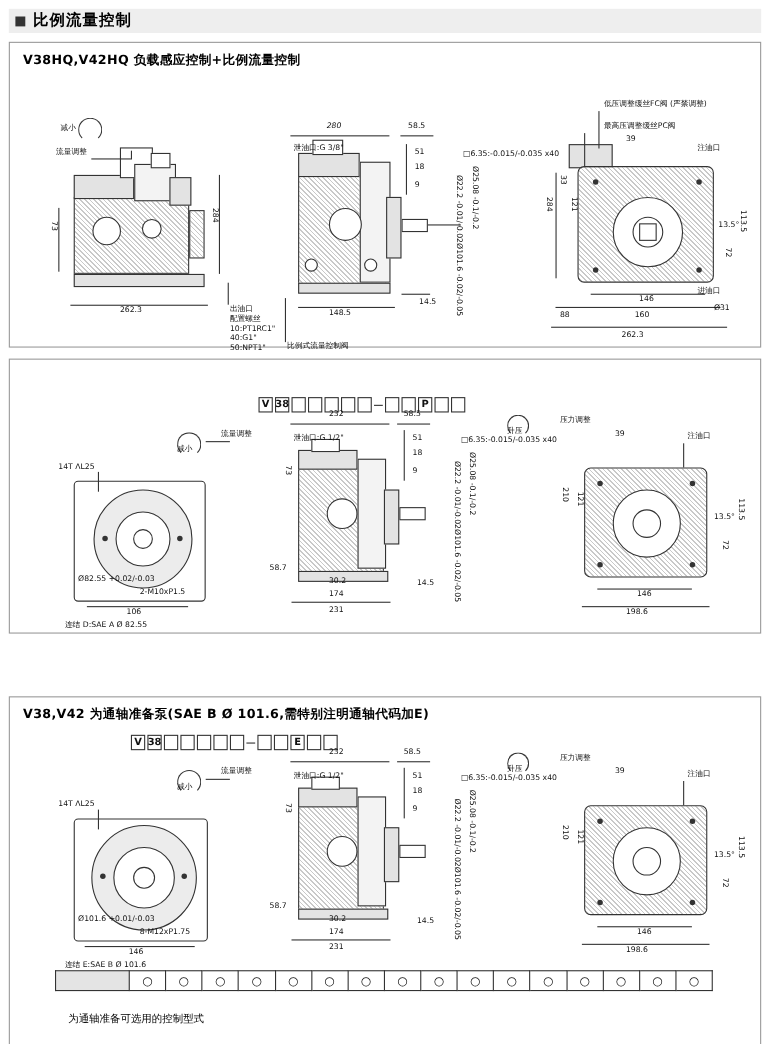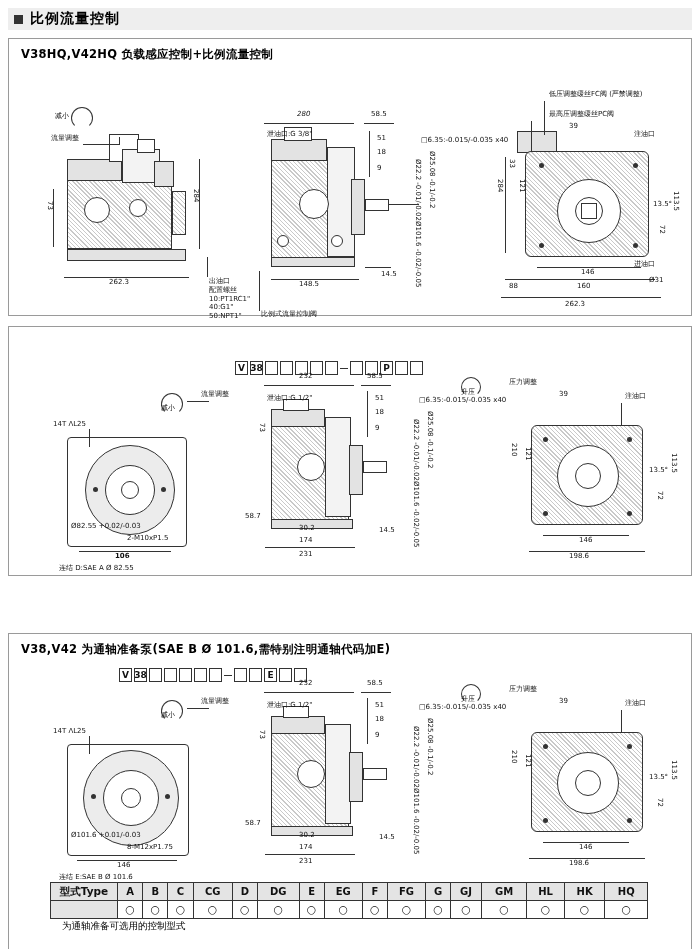--- a/index.html
+++ b/index.html
@@ -231,21 +231,21 @@
     <div class="circf" style="left:76px;top:118px;width:90px;height:90px;"></div>
     <div class="circ" style="left:96px;top:138px;width:50px;height:50px;"></div>
     <div class="circ" style="left:112px;top:154px;width:18px;height:18px;"></div>
     <div class="dot" style="left:84px;top:160px;width:5px;height:5px;"></div>
     <div class="dot" style="left:152px;top:160px;width:5px;height:5px;"></div>
     <div class="lbl" style="left:44px;top:94px;">14T ɅL25</div>
     <div class="ln lnv" style="left:80px;top:102px;height:18px;"></div>
     <div class="lbl" style="left:62px;top:196px;">Ø82.55 +0.02/-0.03</div>
     <div class="lbl" style="left:118px;top:208px;">2-M10xP1.5</div>
     <div class="ln lnh" style="left:70px;top:224px;width:92px;"></div>
-    <div class="lbl" style="left:106px;top:226px;font-weight:bold;">106</div>
+    <div class="lbl" style="left:106px;top:226px;">106</div>
     <div class="lbl" style="left:50px;top:238px;">连结 D:SAE A Ø 82.55</div>
   </div>
 
   <div class="dg">
     <div class="circ" style="left:152px;top:66px;width:22px;height:22px;border-bottom-color:transparent;"></div>
     <div class="lbl" style="left:152px;top:78px;">减小</div>
     <div class="lbl" style="left:192px;top:64px;">流量调整</div>
     <div class="ln lnh" style="left:178px;top:74px;width:22px;"></div>
   </div>
 
@@ -401,39 +401,20 @@
     <div class="lbl v" style="left:646px;top:164px;">72</div>
     <div class="ln lnh" style="left:534px;top:208px;width:86px;"></div>
     <div class="lbl" style="left:570px;top:210px;">146</div>
     <div class="ln lnh" style="left:520px;top:224px;width:116px;"></div>
     <div class="lbl" style="left:560px;top:226px;">198.6</div>
   </div>
 </div>
 
 <table class="type-table">
   <tbody>
-      <tr>
-    <td class="first">型式Type</td>
-    <td class="hdr">A</td>
-    <td class="hdr">B</td>
-    <td class="hdr">C</td>
-    <td class="hdr">CG</td>
-    <td class="hdr">D</td>
-    <td class="hdr">DG</td>
-    <td class="hdr">E</td>
-    <td class="hdr">EG</td>
-    <td class="hdr">F</td>
-    <td class="hdr">FG</td>
-    <td class="hdr">G</td>
-    <td class="hdr">GJ</td>
-    <td class="hdr">GM</td>
-    <td class="hdr">HL</td>
-    <td class="hdr">HK</td>
-    <td class="hdr">HQ</td>
-  </tr>
   <tr>
     <td class="first"></td>
     <td class="mark">○</td>
     <td class="mark">○</td>
     <td class="mark">○</td>
     <td class="mark">○</td>
     <td class="mark">○</td>
     <td class="mark">○</td>
     <td class="mark">○</td>
     <td class="mark">○</td>

